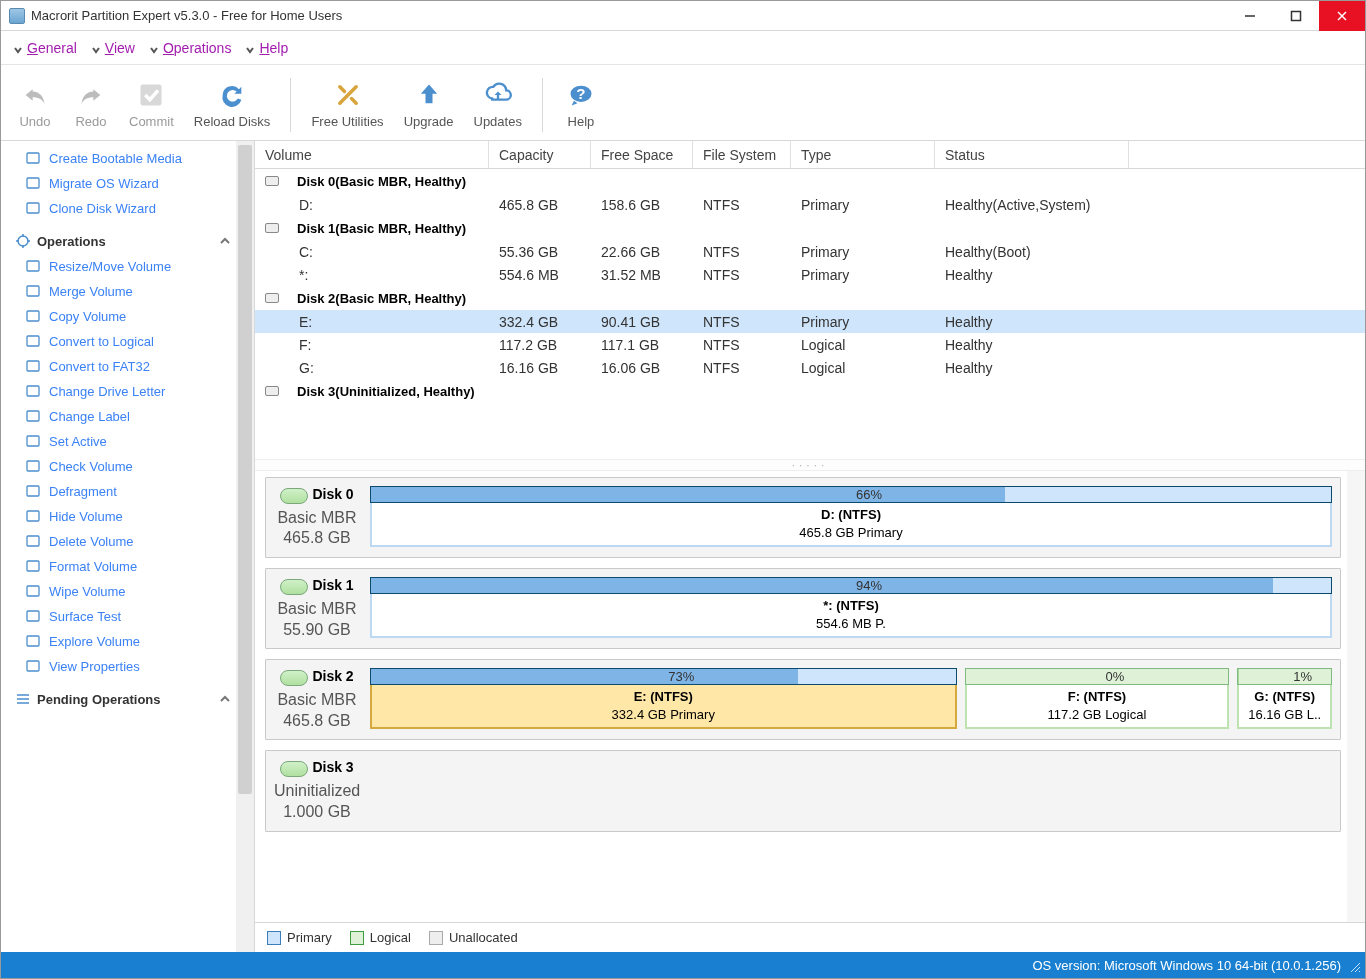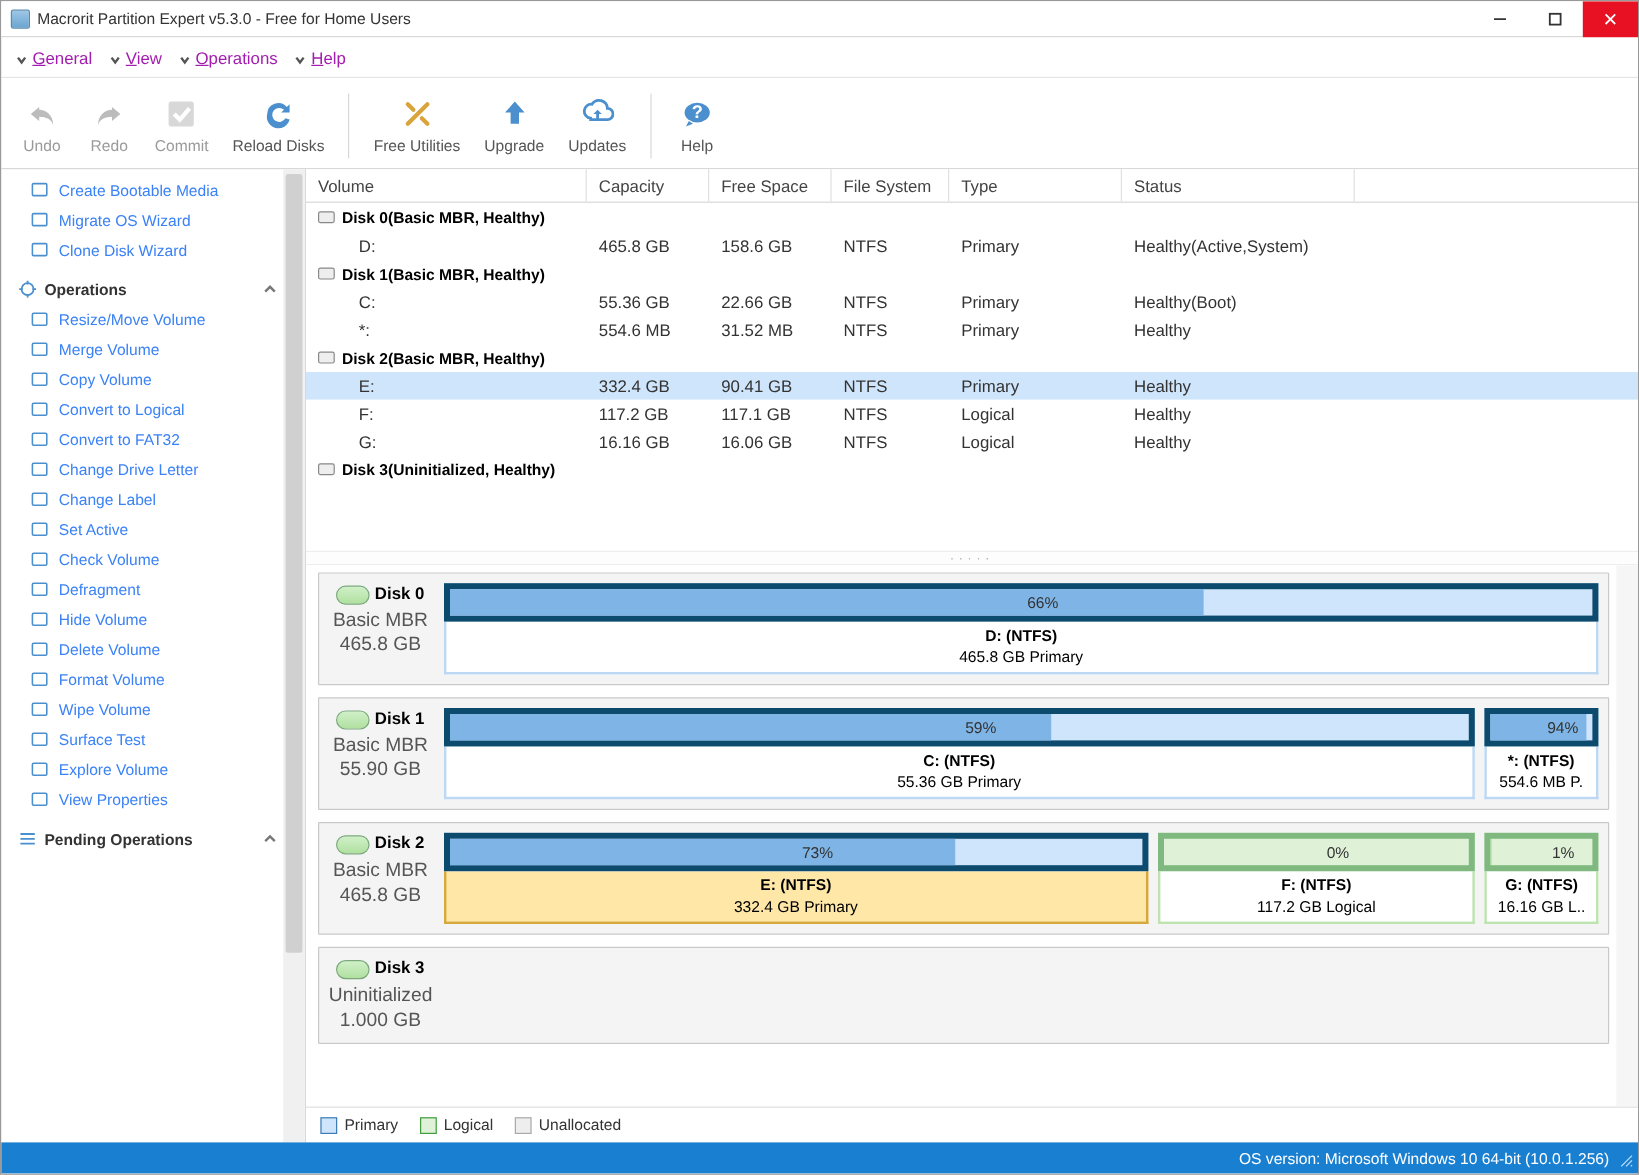--- a/index.html
+++ b/index.html
@@ -41,37 +41,37 @@
   .sitem .sicon{width:16px;height:16px;flex:none;}
   
   .main{flex:1;display:flex;flex-direction:column;position:relative;}
   .tbl-head{display:flex;height:28px;border-bottom:1px solid #d8d8d8;background:#fff;align-items:flex-start;}
   .th{padding:0 10px;border-right:1px solid #e0e0e0;color:#444;height:100%;display:flex;align-items:center;font-size:14px;}
   .cVol{width:234px;}.cCap{width:102px;}.cFree{width:102px;}.cFs{width:98px;}.cType{width:144px;}.cStat{width:194px;}
   .tbl-body{flex:0 0 290px;overflow:hidden;}
   .trow{display:flex;height:23px;align-items:center;}
   .trow.sel{background:#cfe5fb;}
   .td{padding:0 10px;font-size:14px;color:#333;}
-  .diskhead{font-weight:600;display:flex;align-items:center;gap:6px;padding-left:10px;height:24px;}
+  .diskhead{font-weight:600;display:flex;align-items:center;gap:18px;padding-left:10px;height:24px;}
   .dhi{width:14px;height:10px;border:1px solid #888;border-radius:2px;background:#eee;display:inline-block;}
   .volname{padding-left:44px;width:234px;}
   
   .splitter{height:12px;display:flex;align-items:center;justify-content:center;color:#aaa;letter-spacing:4px;font-size:10px;border-top:1px solid #eee;border-bottom:1px solid #eee;background:#fdfdfd;}
   
   .map{flex:1;overflow:auto;padding:6px 24px 6px 10px;background:#fff;position:relative;}
   .map-scroll{position:absolute;top:0;right:0;width:18px;height:100%;background:#f6f6f6;}
   .diskcard{border:1px solid #c9c9c9;background:#f4f4f4;margin-bottom:10px;padding:8px;position:relative;border-radius:1px;text-align:center;}
   .diskcard .dhead{display:flex;gap:10px;}
   .diskinfo{width:86px;}
   .diskinfo .dname{font-weight:600;font-size:14px;}
   .diskinfo .dicon{width:28px;height:16px;border:1px solid #7aa87a;border-radius:8px;background:linear-gradient(#d0f0c8,#b0e0a0);display:inline-block;margin-right:4px;vertical-align:middle;}
   .diskinfo .dsub{font-size:16px;color:#555;margin-top:4px;line-height:1.3;}
   .parts{flex:1;display:flex;gap:8px;}
   .part{display:flex;flex-direction:column;}
-  .bar{height:32px;border:5px solid #0c4a6e;background:#cfe5fb;position:relative;display:flex;align-items:center;justify-content:center;font-size:13px;color:#333;padding-left:36px;}
+  .bar{height:17px;border:1px solid #0c4a6e;background:#cfe5fb;position:relative;display:flex;align-items:center;justify-content:center;font-size:13px;color:#333;padding-left:36px;}
   .bar .fill{position:absolute;top:0;left:0;bottom:0;background:#7fb4e6;}
   .bar.green{border-color:#7fb97f;background:#dff2d8;}
   .bar.green .fill{background:#a6d99a;}
   .bar .pct{position:relative;z-index:1;}
   .plabel{background:#fff;border:2px solid #bcd8f3;border-top:none;padding:3px 8px 4px;font-size:13px;line-height:1.35;}
   .plabel.sel{background:#ffe7a8;border-color:#d5a93e;}
   .plabel.green{border-color:#bde3b0;}
   .plabel b{font-weight:600;}
   .flag{position:absolute;left:6px;top:2px;color:#c23;font-size:12px;}
   
@@ -463,27 +463,20 @@
             </div>
           </div>
         </div>
         <div class="diskcard">
           <div class="dhead">
             <div class="diskinfo">
               <div><span class="dicon"></span><span class="dname">Disk 1</span></div>
               <div class="dsub">Basic MBR<br>55.90 GB</div>
             </div>
             <div class="parts">
-              <div class="part" style="flex:90 0 0">
-                <div class="bar">
-                  <span class="fill" style="width:59%"></span>
-                  <span class="pct">59%</span>
-                </div>
-                <div class="plabel"><b>C: (NTFS)</b><br>55.36 GB Primary</div>
-              </div>
               <div class="part" style="flex:10 0 0">
                 <div class="bar">
                   <span class="fill" style="width:94%"></span>
                   <span class="pct">94%</span>
                 </div>
                 <div class="plabel"><b>*: (NTFS)</b><br>554.6 MB P.</div>
               </div>
             </div>
           </div>
         </div>

